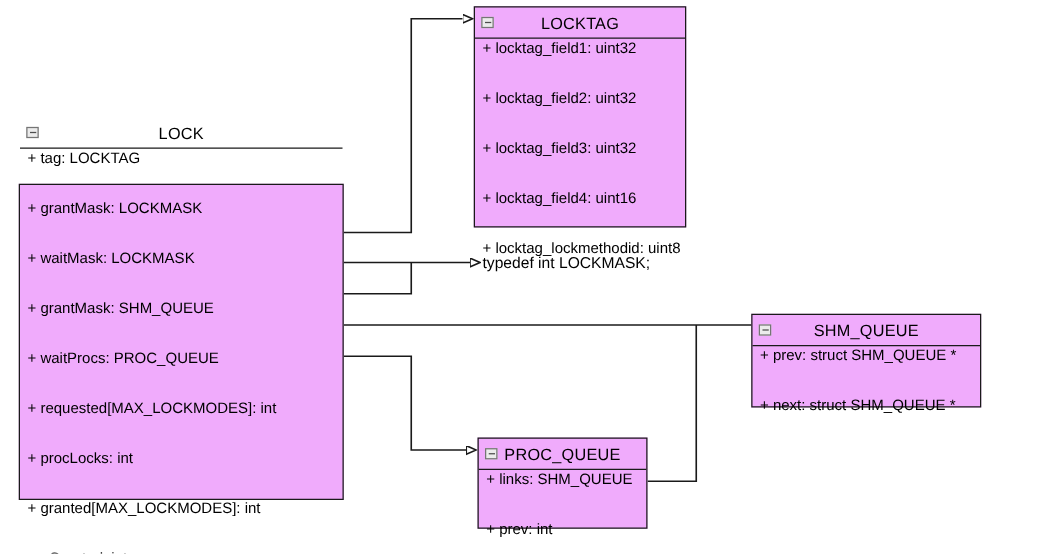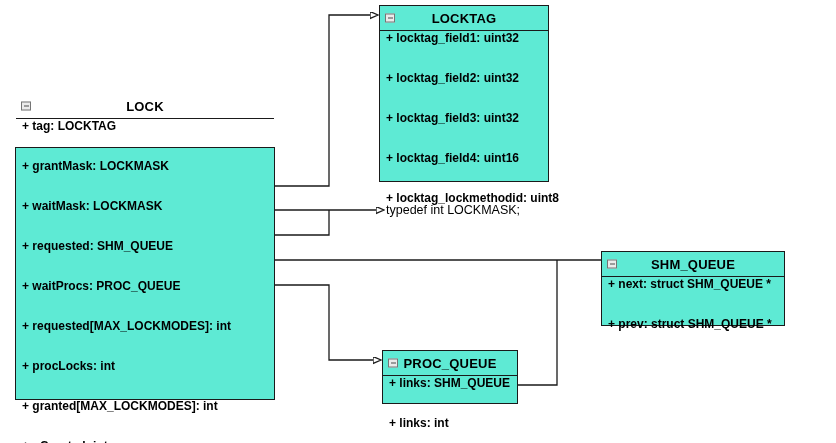--- a/index.html
+++ b/index.html
@@ -17,26 +17,25 @@
     left: 0; top: 0;
     width: 836px; height: 443px;
   }
   .edges path {
     stroke: #1a1a1a;
     stroke-width: 1.3;
     fill: none;
   }
   .uml-box {
     position: absolute;
-    background: #5eead4;
+    background: #f0abfc;
     border: 1.3px solid #1a1a1a;
     box-sizing: border-box;
     display: flex;
     flex-direction: column;
-    font-weight: bold;
   }
   .uml-header {
     position: relative;
     flex: 0 0 24px;
     border-bottom: 1.3px solid #1a1a1a;
     display: flex;
     align-items: center;
     justify-content: center;
     font-size: 13px;
     letter-spacing: 0.2px;
@@ -105,21 +104,21 @@
     <div class="uml-header">
       <span class="collapse">
           <span class="bar"></span>
         </span>
       <span>LOCK</span>
     </div>
     <div class="uml-body">
       <div class="attr">+ tag: LOCKTAG</div>
       <div class="attr">+ grantMask: LOCKMASK</div>
       <div class="attr">+ waitMask: LOCKMASK</div>
-      <div class="attr">+ requested: SHM_QUEUE</div>
+      <div class="attr">+ grantMask: SHM_QUEUE</div>
       <div class="attr">+ waitProcs: PROC_QUEUE</div>
       <div class="attr">+ requested[MAX_LOCKMODES]: int</div>
       <div class="attr">+ procLocks: int</div>
       <div class="attr">+ granted[MAX_LOCKMODES]: int</div>
       <div class="attr">+ nGranted: int</div>
     </div>
   </div>
 
   <div class="uml-box" style="left:379px; top:5px; width:170px; height:177px;">
     <div class="uml-header">
@@ -138,33 +137,33 @@
   </div>
 
   <div class="uml-box" style="left:601px; top:251px; width:184px; height:75px;">
     <div class="uml-header">
       <span class="collapse">
           <span class="bar"></span>
         </span>
       <span>SHM_QUEUE</span>
     </div>
     <div class="uml-body">
+      <div class="attr">+ prev: struct SHM_QUEUE *</div>
       <div class="attr">+ next: struct SHM_QUEUE *</div>
-      <div class="attr">+ prev: struct SHM_QUEUE *</div>
     </div>
   </div>
 
-  <div class="uml-box" style="left:382px; top:350px; width:136px; height:54px;">
+  <div class="uml-box" style="left:382px; top:350px; width:136px; height:73px;">
     <div class="uml-header">
       <span class="collapse">
           <span class="bar"></span>
         </span>
       <span>PROC_QUEUE</span>
     </div>
     <div class="uml-body">
       <div class="attr">+ links: SHM_QUEUE</div>
-      <div class="attr">+ links: int</div>
+      <div class="attr">+ prev: int</div>
     </div>
   </div>
 
   <div class="note-text">typedef int LOCKMASK;</div>
 
 </div>
 
 </body></html>

